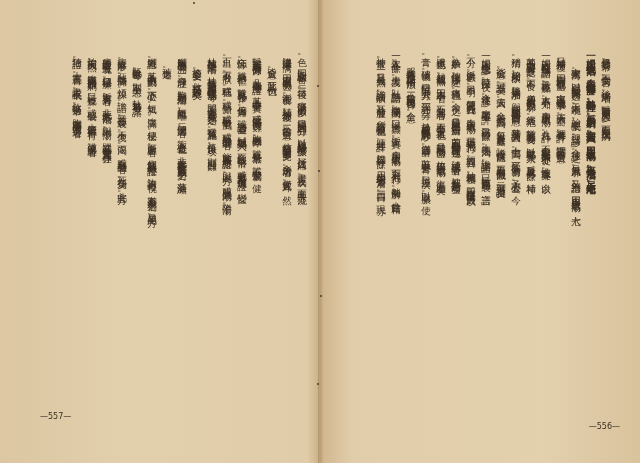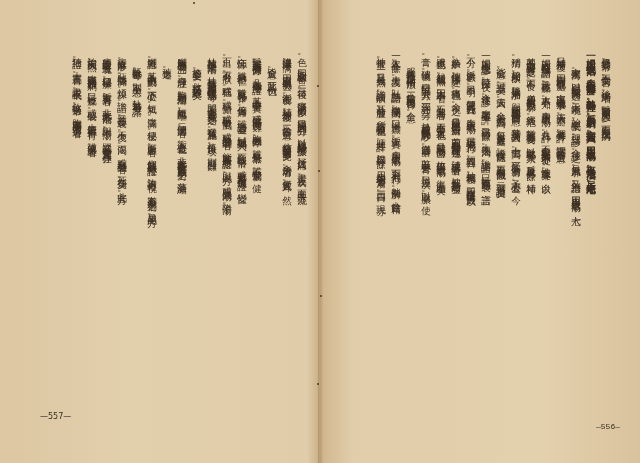--- a/index.html
+++ b/index.html
@@ -27,21 +27,21 @@
   .page.left .text-block { right: 10px; width: 290px; }
   .page.right .text-block { right: 26px; width: 270px; }
   .col { display: block; white-space: nowrap; }
   .col.indent { padding-top: 10px; }
   .col.bold { font-weight: bold; }
   .page-number {
     position: absolute; font-size: 8px; color: #3a2e22;
     font-family: "DejaVu Sans", sans-serif;
   }
   .page.left .page-number { left: 40px; top: 412px; }
-  .page.right .page-number { right: 20px; top: 422px; font-family: Liberation Mono, monospace; }
+  .page.right .page-number { right: 20px; top: 422px; }
   .gutter {
     position: absolute; left: 318px; top: 0; width: 1px; height: 463px;
     background: #a98c63; opacity: 0.6;
   }
   .speck { position: absolute; width: 2px; height: 2px; background: #4a3a2a; border-radius: 1px; }
 </style>
 </head>
 <body>
 
 <div class="spread">

